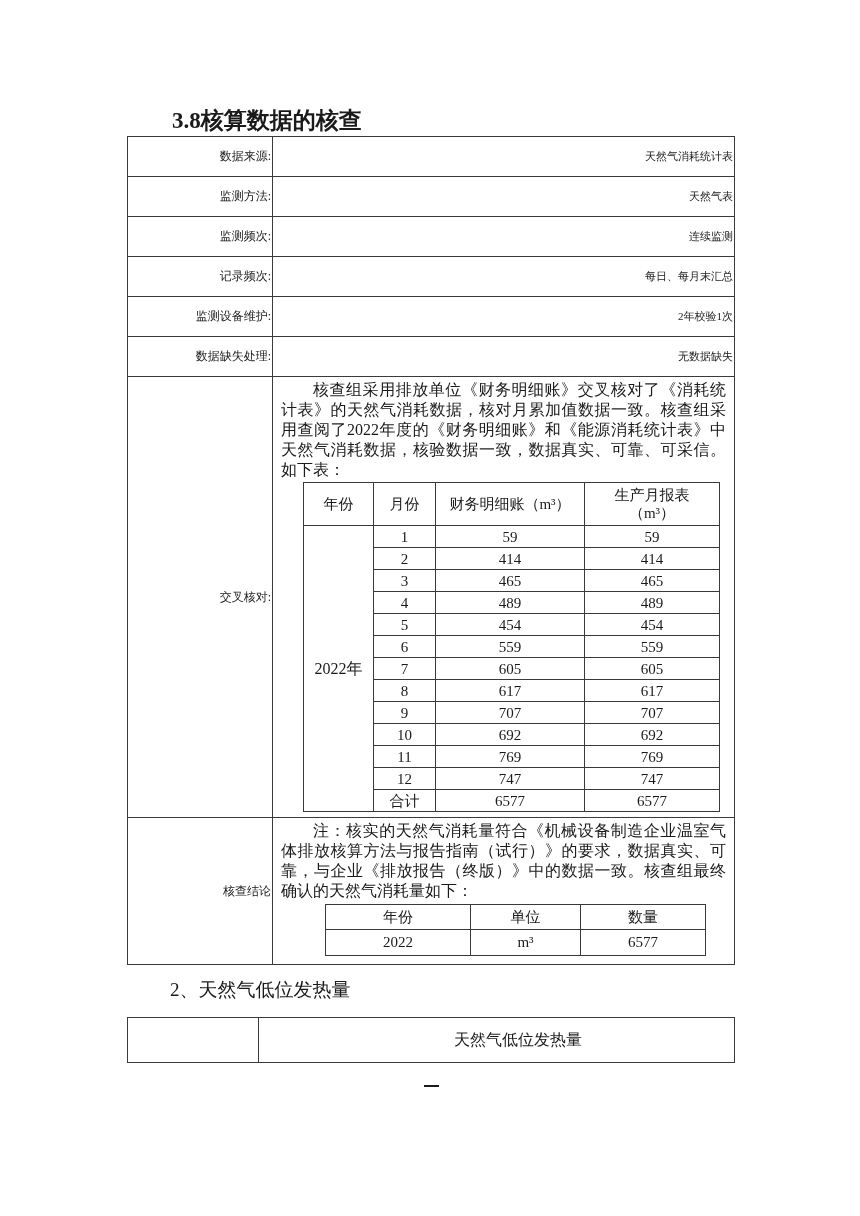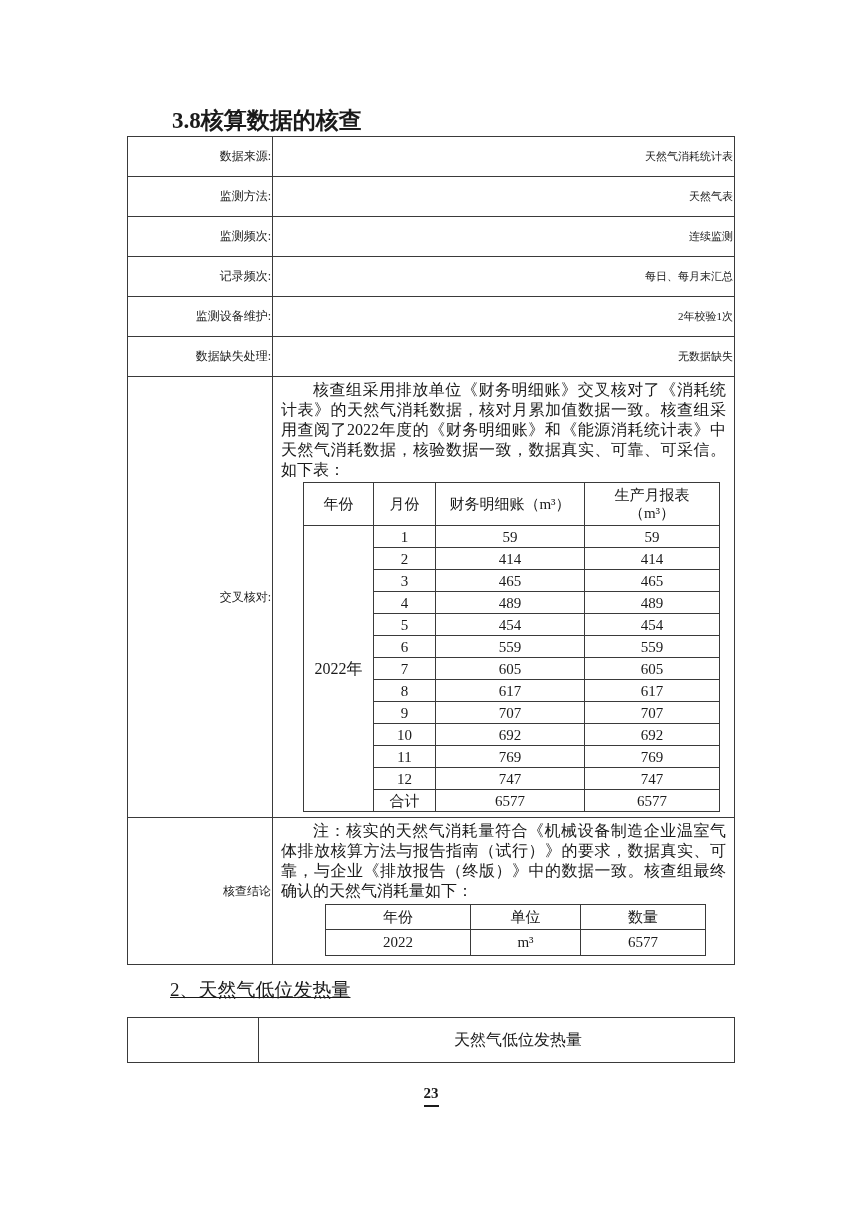--- a/index.html
+++ b/index.html
@@ -6,21 +6,21 @@
   body {
     width:860px; height:1216px;
     font-family:"Liberation Serif","DejaVu Serif",serif;
     color:#1a1a1a;
     overflow:hidden;
   }
   .page { box-sizing:border-box; width:860px; height:1024px; padding:106px 125px 0 127px; background:#fff; }
 
   .section-title { font-size:23px; font-weight:bold; margin:0 0 0 45px; line-height:30px; }
   .item-heading  { font-size:19px; font-weight:normal; margin:38px 0 15px 43px; line-height:24px; }
-  .item-heading.second { margin:13px 0 12px 43px;text-decoration:underline; }
+  .item-heading.second { margin:13px 0 12px 43px; }
 
   table { border-collapse:collapse; }
   .main-table { width:608px; table-layout:fixed; }
   .main-table > tbody > tr > td { border:1px solid #3a3a3a; }
   .main-table .lbl { width:145px; text-align:right; font-size:12px; }
   .main-table tr.simple td { height:37px; }
   .main-table .val { text-align:right; font-size:11px; }
   .main-table .content { vertical-align:top; padding:3px 8px 5px 8px; }
 
   .para { margin:0; font-size:16px; line-height:20px; text-indent:2em; text-align:justify; }
@@ -208,17 +208,16 @@
   <table class="next-table">
     <tbody>
       <tr>
         <td class="nlbl"></td>
         <td class="nval">天然气低位发热量</td>
       </tr>
     </tbody>
   </table>
 
   <div class="footer">
-    <div class="page-number">23</div>
     <div class="page-number-dash"></div>
   </div>
 
 </div>
 
 </body></html>

